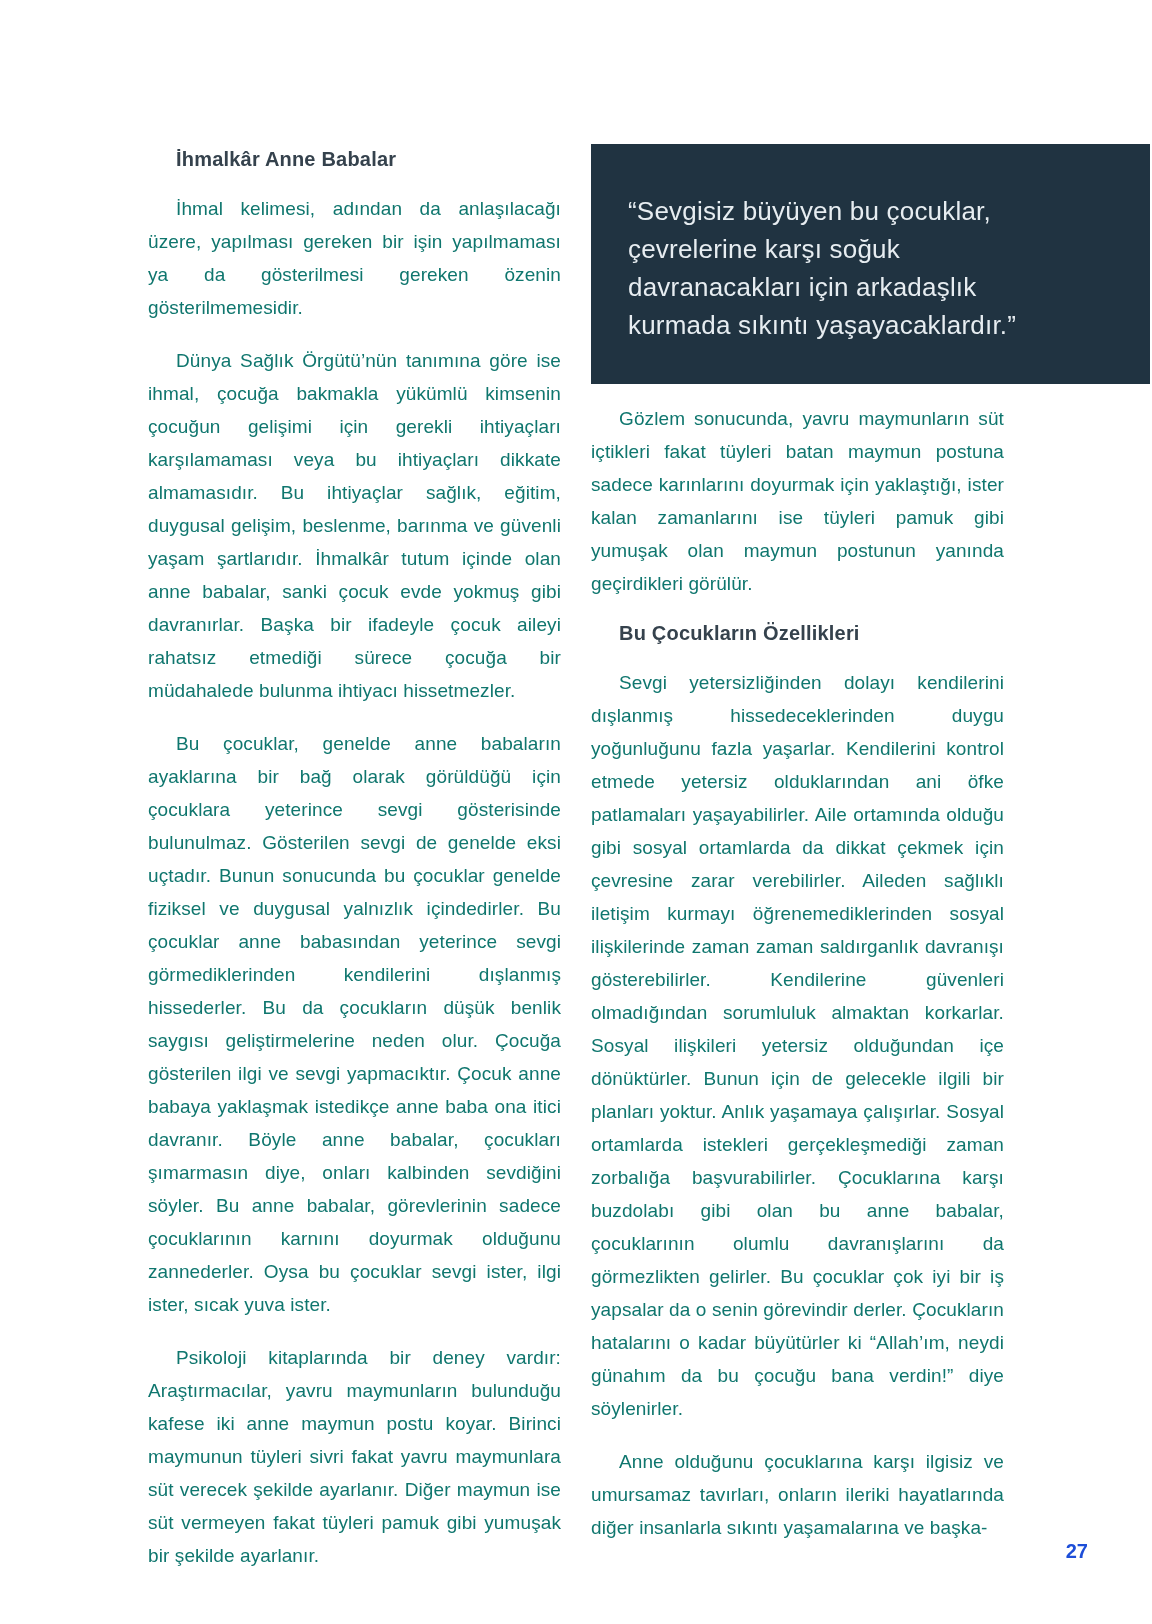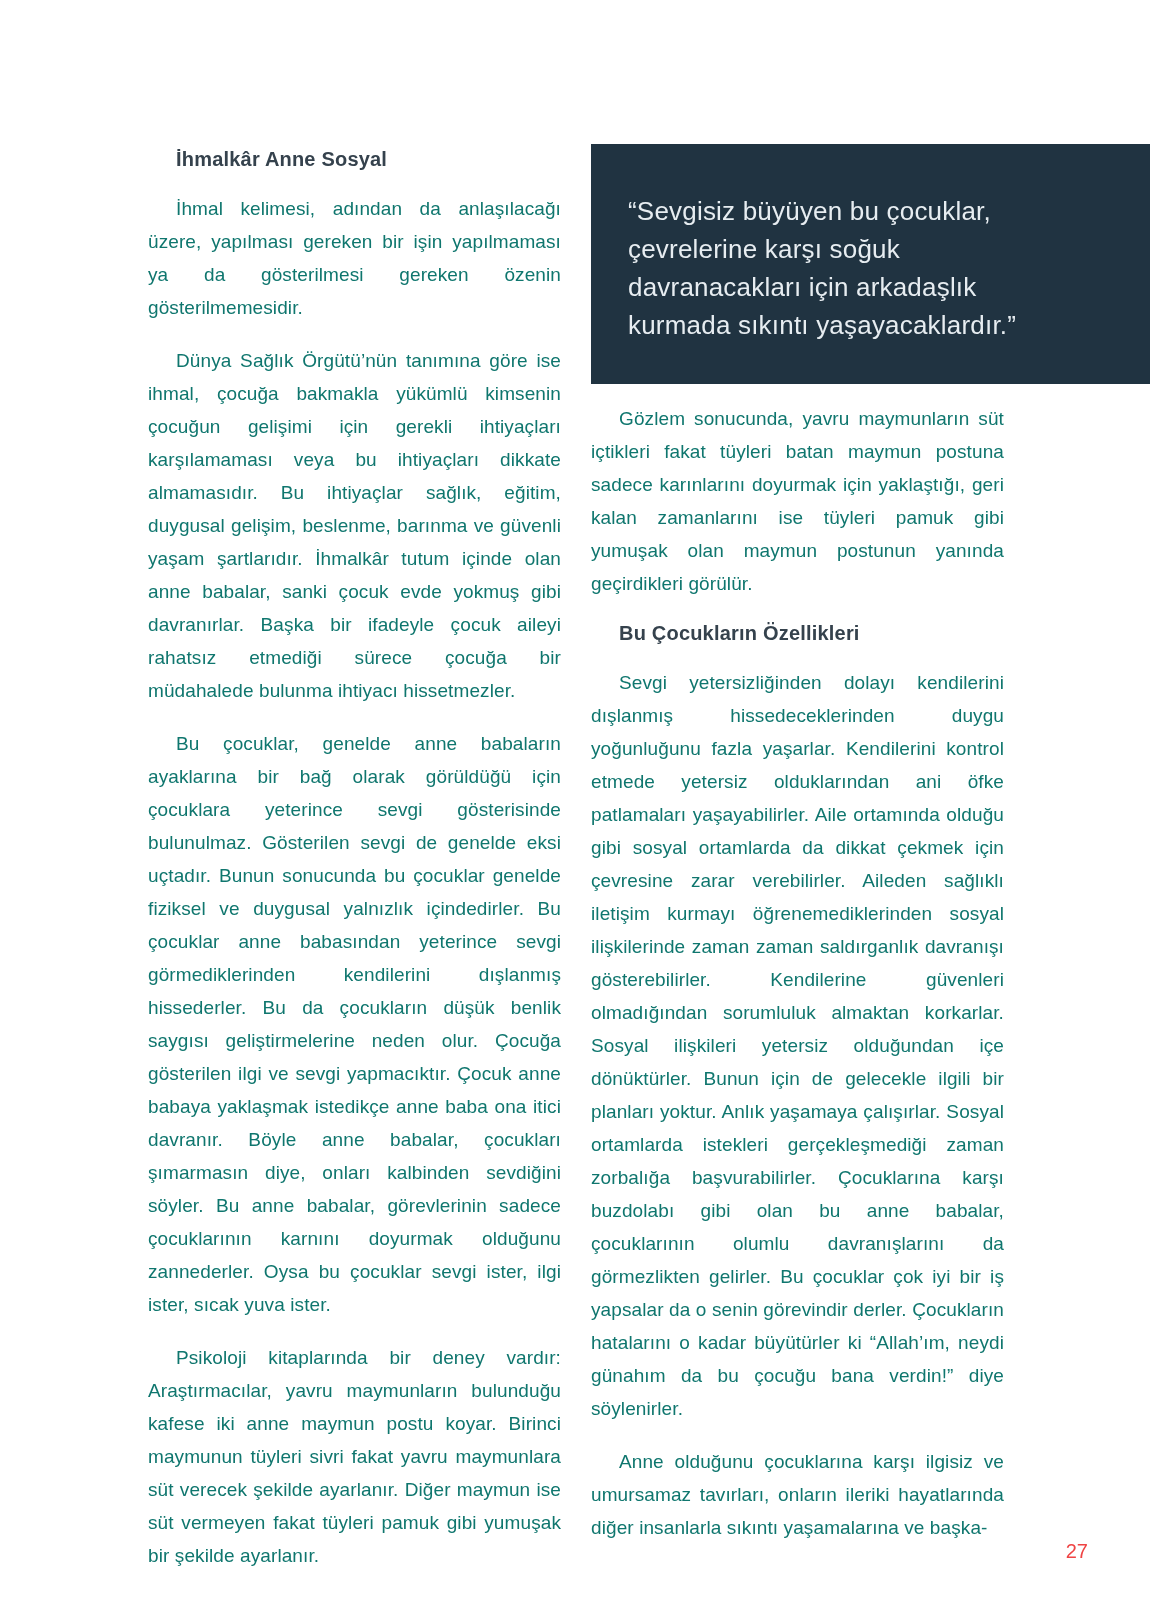--- a/index.html
+++ b/index.html
@@ -62,43 +62,43 @@
     font-weight: 300;
     color: #e7edf1;
     letter-spacing: 0.2px;
   }
   .page-number {
     position: absolute;
     right: 64px;
     top: 1538px;
     font-size: 20px;
     line-height: 26px;
-    font-weight: 400;
-    color: #ef4444;
+    font-weight: 700;
+    color: #1d4ed8;
   }
 </style>
 </head>
 <body>
 
 <div class="page">
 
   <div class="col col-left">
-    <h3 class="heading">İhmalkâr Anne Sosyal</h3>
+    <h3 class="heading">İhmalkâr Anne Babalar</h3>
     <p class="body">İhmal kelimesi, adından da anlaşılacağı üzere, yapılması gereken bir işin yapılmaması ya da gösterilmesi gereken özenin gösterilmemesidir.</p>
     <p class="body">Dünya Sağlık Örgütü’nün tanımına göre ise ihmal, çocuğa bakmakla yükümlü kimsenin çocuğun gelişimi için gerekli ihtiyaçları karşılamaması veya bu ihtiyaçları dikkate almamasıdır. Bu ihtiyaçlar sağlık, eğitim, duygusal gelişim, beslenme, barınma ve güvenli yaşam şartlarıdır. İhmalkâr tutum içinde olan anne babalar, sanki çocuk evde yokmuş gibi davranırlar. Başka bir ifadeyle çocuk aileyi rahatsız etmediği sürece çocuğa bir müdahalede bulunma ihtiyacı hissetmezler.</p>
     <p class="body">Bu çocuklar, genelde anne babaların ayaklarına bir bağ olarak görüldüğü için çocuklara yeterince sevgi gösterisinde bulunulmaz. Gösterilen sevgi de genelde eksi uçtadır. Bunun sonucunda bu çocuklar genelde fiziksel ve duygusal yalnızlık içindedirler. Bu çocuklar anne babasından yeterince sevgi görmediklerinden kendilerini dışlanmış hissederler. Bu da çocukların düşük benlik saygısı geliştirmelerine neden olur. Çocuğa gösterilen ilgi ve sevgi yapmacıktır. Çocuk anne babaya yaklaşmak istedikçe anne baba ona itici davranır. Böyle anne babalar, çocukları şımarmasın diye, onları kalbinden sevdiğini söyler. Bu anne babalar, görevlerinin sadece çocuklarının karnını doyurmak olduğunu zannederler. Oysa bu çocuklar sevgi ister, ilgi ister, sıcak yuva ister.</p>
     <p class="body">Psikoloji kitaplarında bir deney vardır: Araştırmacılar, yavru maymunların bulunduğu kafese iki anne maymun postu koyar. Birinci maymunun tüyleri sivri fakat yavru maymunlara süt verecek şekilde ayarlanır. Diğer maymun ise süt vermeyen fakat tüyleri pamuk gibi yumuşak bir şekilde ayarlanır.</p>
   </div>
 
   <div class="quote-box">
     <p class="quote-text">“Sevgisiz büyüyen bu çocuklar, çevrelerine karşı soğuk davranacakları için arkadaşlık kurmada sıkıntı yaşayacaklardır.”</p>
   </div>
 
   <div class="col col-right">
-    <p class="body">Gözlem sonucunda, yavru maymunların süt içtikleri fakat tüyleri batan maymun postuna sadece karınlarını doyurmak için yaklaştığı, geri kalan zamanlarını ise tüyleri pamuk gibi yumuşak olan maymun postunun yanında geçirdikleri görülür.</p>
+    <p class="body">Gözlem sonucunda, yavru maymunların süt içtikleri fakat tüyleri batan maymun postuna sadece karınlarını doyurmak için yaklaştığı, ister kalan zamanlarını ise tüyleri pamuk gibi yumuşak olan maymun postunun yanında geçirdikleri görülür.</p>
     <h3 class="heading subheading">Bu Çocukların Özellikleri</h3>
     <p class="body">Sevgi yetersizliğinden dolayı kendilerini dışlanmış hissedeceklerinden duygu yoğunluğunu fazla yaşarlar. Kendilerini kontrol etmede yetersiz olduklarından ani öfke patlamaları yaşayabilirler. Aile ortamında olduğu gibi sosyal ortamlarda da dikkat çekmek için çevresine zarar verebilirler. Aileden sağlıklı iletişim kurmayı öğrenemediklerinden sosyal ilişkilerinde zaman zaman saldırganlık davranışı gösterebilirler. Kendilerine güvenleri olmadığından sorumluluk almaktan korkarlar. Sosyal ilişkileri yetersiz olduğundan içe dönüktürler. Bunun için de gelecekle ilgili bir planları yoktur. Anlık yaşamaya çalışırlar. Sosyal ortamlarda istekleri gerçekleşmediği zaman zorbalığa başvurabilirler. Çocuklarına karşı buzdolabı gibi olan bu anne babalar, çocuklarının olumlu davranışlarını da görmezlikten gelirler. Bu çocuklar çok iyi bir iş yapsalar da o senin görevindir derler. Çocukların hatalarını o kadar büyütürler ki “Allah’ım, neydi günahım da bu çocuğu bana verdin!” diye söylenirler.</p>
     <p class="body">Anne olduğunu çocuklarına karşı ilgisiz ve umursamaz tavırları, onların ileriki hayatlarında diğer insanlarla sıkıntı yaşamalarına ve başka-</p>
   </div>
 
   <div class="page-number">27</div>
 
 </div>
 
 </body></html>

